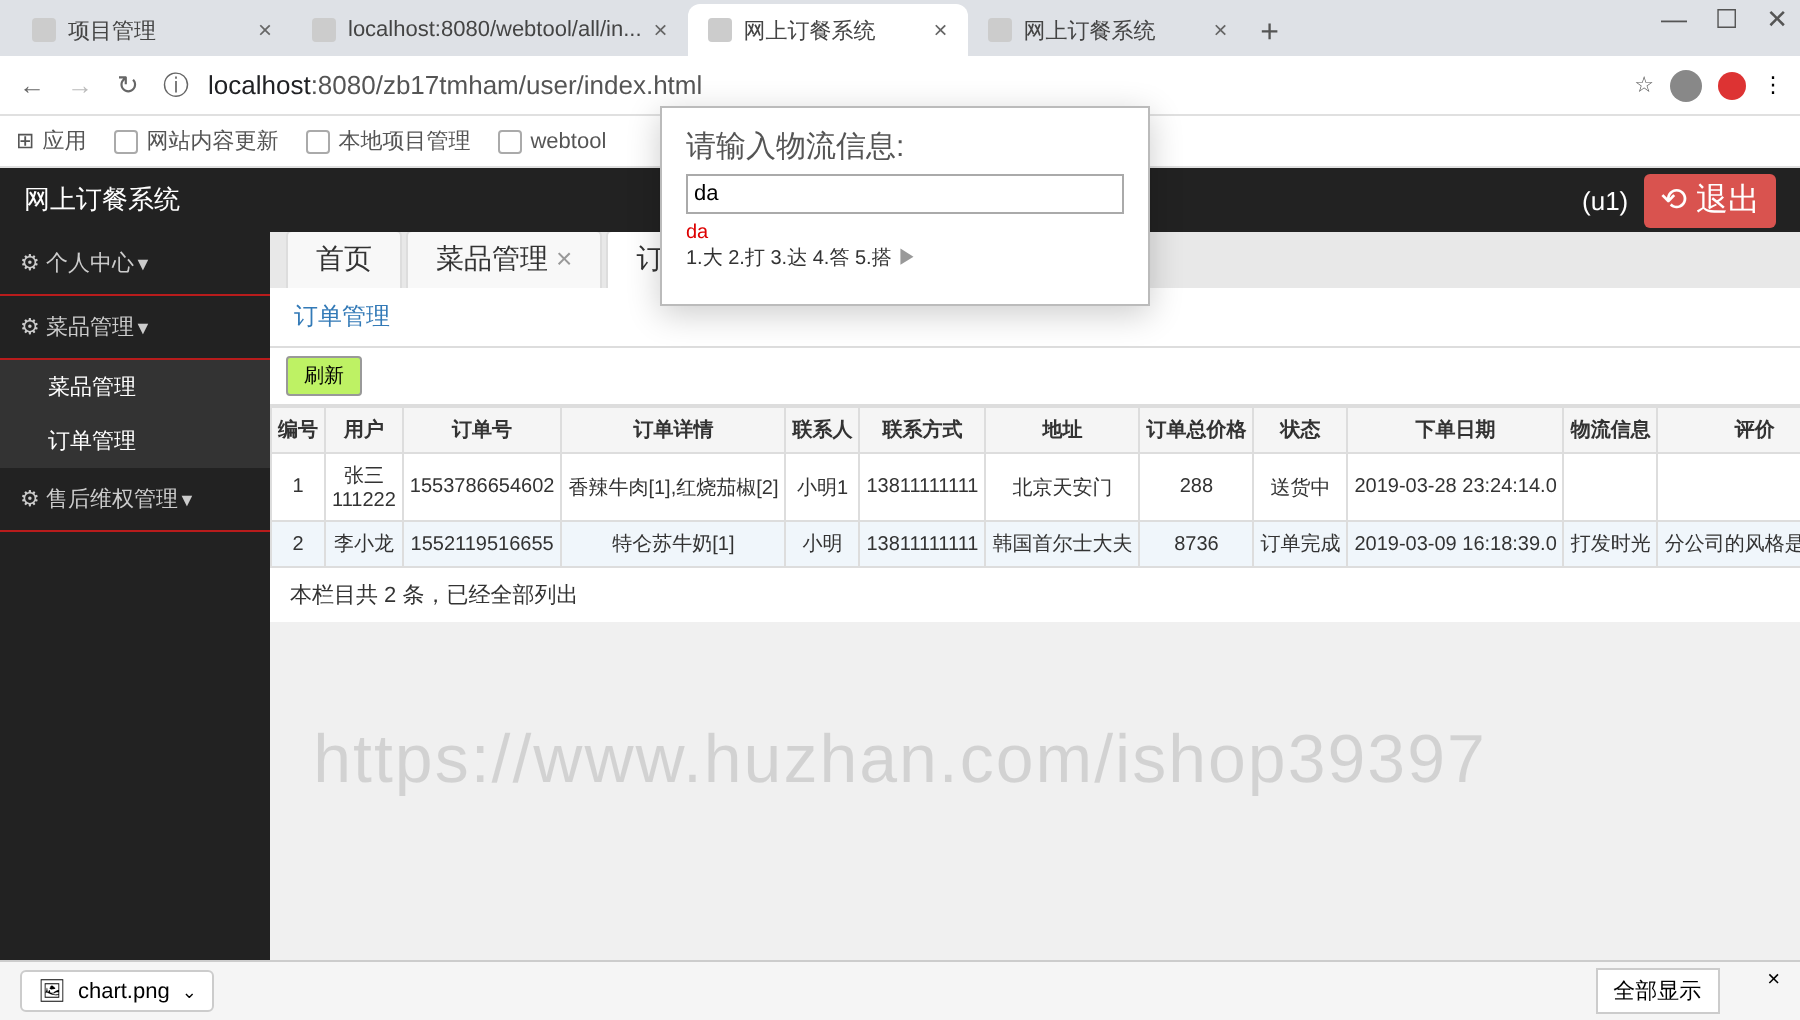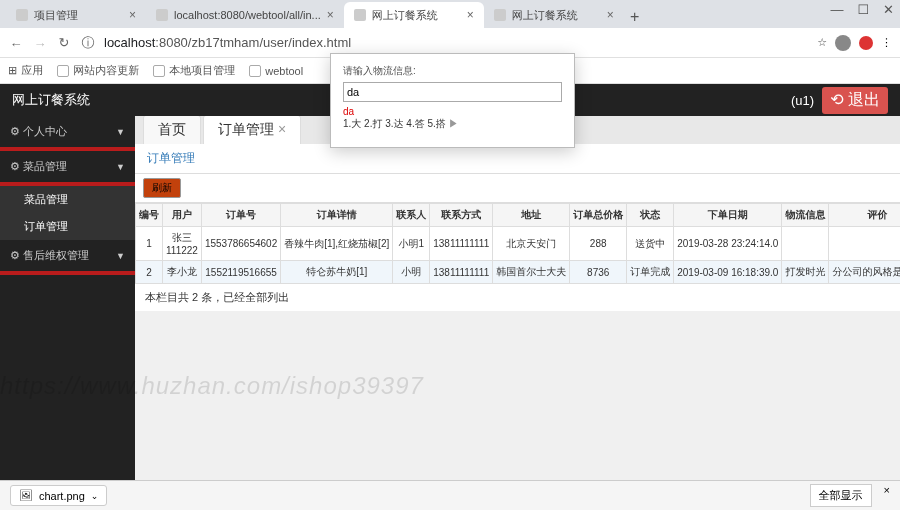--- a/index.html
+++ b/index.html
@@ -16,50 +16,50 @@
 .addrbar .url{flex:1;font-size:13px;color:#555}
 .addrbar .url .host{color:#202124}
 .bookmarks{height:26px;background:#fff;display:flex;align-items:center;padding:0 8px;gap:14px;border-bottom:1px solid #e0e0e0;font-size:11px;color:#555}
 .bookmarks .bm{display:flex;align-items:center;gap:4px}
 .bookmarks .bm-icon{width:12px;height:12px;border:1px solid #aaa;border-radius:2px}
 .appheader{height:32px;background:#222;color:#fff;display:flex;align-items:center;padding:0 12px;font-size:13px}
 .appheader .right{margin-left:auto;display:flex;align-items:center;gap:8px}
 .appheader .logout{background:#d9534f;padding:3px 8px;border-radius:3px;font-size:16px}
 .main{display:flex;height:calc(100% - 124px)}
 .sidebar{width:135px;background:#222;color:#ccc;font-size:11px}
-.sb-item{padding:8px 10px;display:flex;align-items:center;justify-content:space-between;border-bottom:4px solid #b91c1c}
+.sb-item{padding:8px 10px;display:flex;align-items:center;border-bottom:1px solid #b91c1c}
 .sb-sub{padding:6px 10px 6px 24px;color:#fff;background:#333}
 .content{flex:1;background:#f0f0f0;padding:0;overflow:hidden}
 .tabs-row{height:28px;background:#e8e8e8;display:flex;align-items:flex-end;padding-left:8px;gap:2px}
 .ctab{padding:5px 14px;background:#f8f8f8;border:1px solid #ddd;border-bottom:none;font-size:14px;color:#333;border-radius:3px 3px 0 0}
 .ctab.active{background:#fff;color:#333}
 .ctab .x{color:#999;margin-left:4px}
 .sub-title{padding:6px 12px;background:#fff;color:#337ab7;font-size:12px;border-bottom:1px solid #ddd}
 .action-row{padding:4px 8px;background:#fff;border-bottom:1px solid #ddd}
-.action-btn{display:inline-block;padding:2px 8px;border:1px solid #999;background:#c2410c;font-size:10px;border-radius:2px}
+.action-btn{display:inline-block;padding:2px 8px;border:1px solid #999;background:#bef264;font-size:10px;border-radius:2px}
 .table-wrap{background:#fff;overflow-x:auto}
 table{width:100%;border-collapse:collapse;font-size:10px}
 th,td{border:1px solid #ddd;padding:4px 3px;text-align:center;white-space:nowrap}
 th{background:#f5f5f5;color:#333;font-weight:bold}
 td{color:#333}
 tr:nth-child(even) td{background:#f0f6fb}
 .footer-text{padding:6px 10px;font-size:11px;color:#333;background:#fff}
 .dialog{position:absolute;top:53px;left:330px;width:245px;background:#fff;border:1px solid #bbb;box-shadow:0 4px 16px rgba(0,0,0,.2);padding:10px 12px;font-size:11px;z-index:100}
 .dialog .title{font-size:11px;color:#333;margin-bottom:6px}
-.dialog .label{font-size:10px;color:#555;margin-bottom:4px}
+.dialog .label{font-size:15px;color:#555;margin-bottom:4px}
 .dialog input{width:100%;padding:3px;border:1px solid #aaa;font-size:11px;margin-bottom:4px}
 .ime{color:#d00;font-size:10px;margin-bottom:6px}
 .ime .cand{color:#333}
 .dlg-btns{display:flex;justify-content:flex-end;gap:8px}
 .dlg-btn{padding:3px 14px;border:1px solid #aaa;background:#f5f5f5;font-size:11px;border-radius:3px}
 .dlg-btn.primary{background:#428bca;color:#fff;border-color:#357ebd}
-.watermark{position:absolute;bottom:110px;left:0;right:0;font-size:24px;color:rgba(0,0,0,.12);letter-spacing:1px;font-style:italic;pointer-events:none}
+.watermark{position:absolute;bottom:110px;left:0;right:0;text-align:center;font-size:34px;color:rgba(0,0,0,.12);letter-spacing:1px;pointer-events:none}
 .dlbar{position:absolute;bottom:0;left:0;right:0;height:30px;background:#f5f5f5;border-top:1px solid #ccc;display:flex;align-items:center;padding:0 10px;font-size:11px}
 .dlitem{display:flex;align-items:center;gap:6px;padding:3px 8px;border:1px solid #ccc;background:#fff;border-radius:3px}
-.dlbar .right{margin-left:auto;display:flex;gap:12px;align-items:flex-start}
+.dlbar .right{margin-left:auto;display:flex;gap:24px;align-items:flex-start}
 .showall{padding:3px 8px;border:1px solid #ccc;background:#fff}
 .star-icon{color:#555}
 .ext-icon{width:14px;height:14px;background:#d33;border-radius:50%}
 .chev{font-size:9px}
 </style>
 </head>
 <body>
 
 <div class="window-controls">
   <span>—</span>
@@ -144,20 +144,21 @@
     <div class="sb-sub">订单管理</div>
     <div class="sb-item">
         <span><span>⚙</span> <span>售后维权管理</span></span>
         <span class="chev">▼</span>
       </div>
   </div>
 
   <div class="content">
     <div class="tabs-row">
       <div class="ctab"><span>首页</span></div>
+      <div class="ctab"><span>菜品管理</span><span class="x">×</span></div>
       <div class="ctab active"><span>订单管理</span><span class="x">×</span></div>
     </div>
     <div class="sub-title">订单管理</div>
     <div class="action-row">
       <span class="action-btn">刷新</span>
     </div>
     <div class="table-wrap">
       <table>
         <thead>
             <tr id="thead-row">

